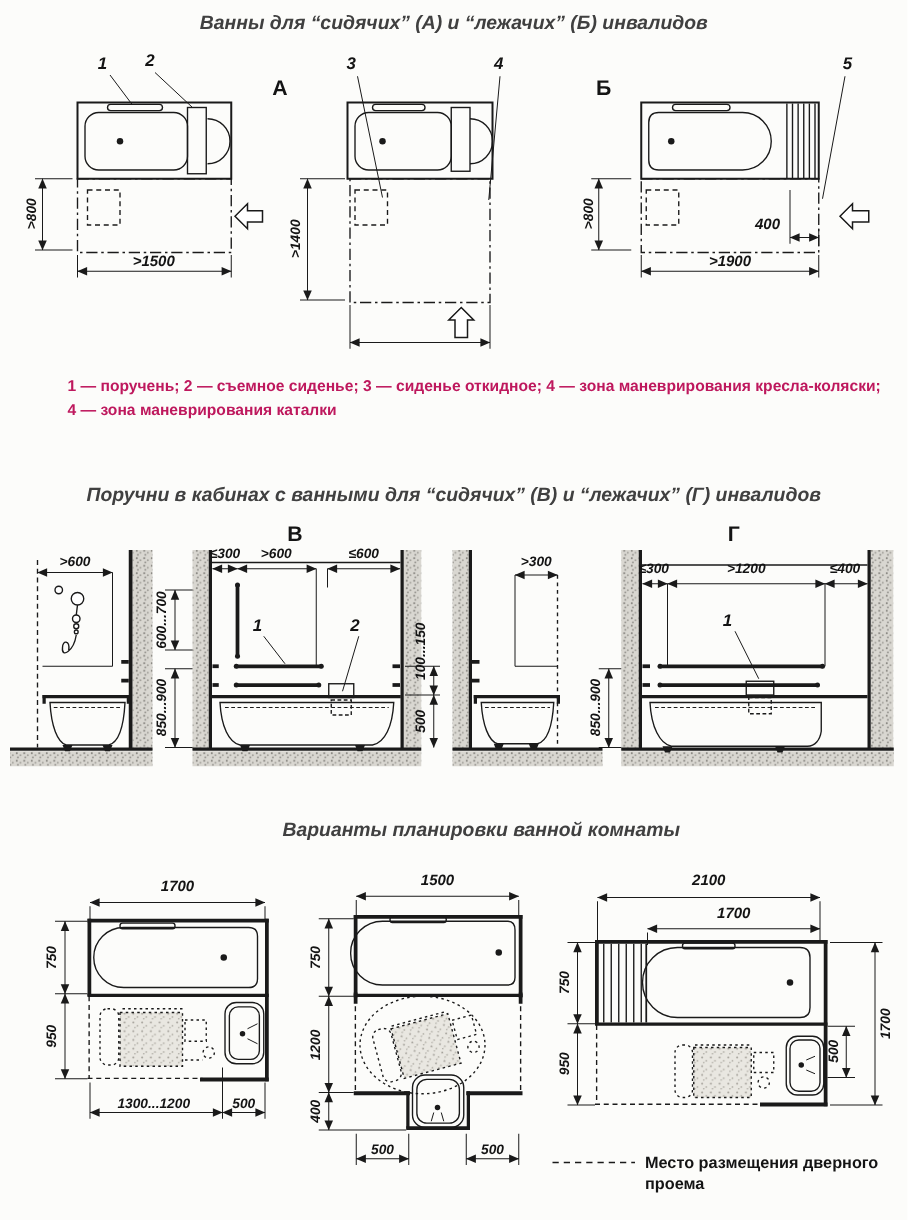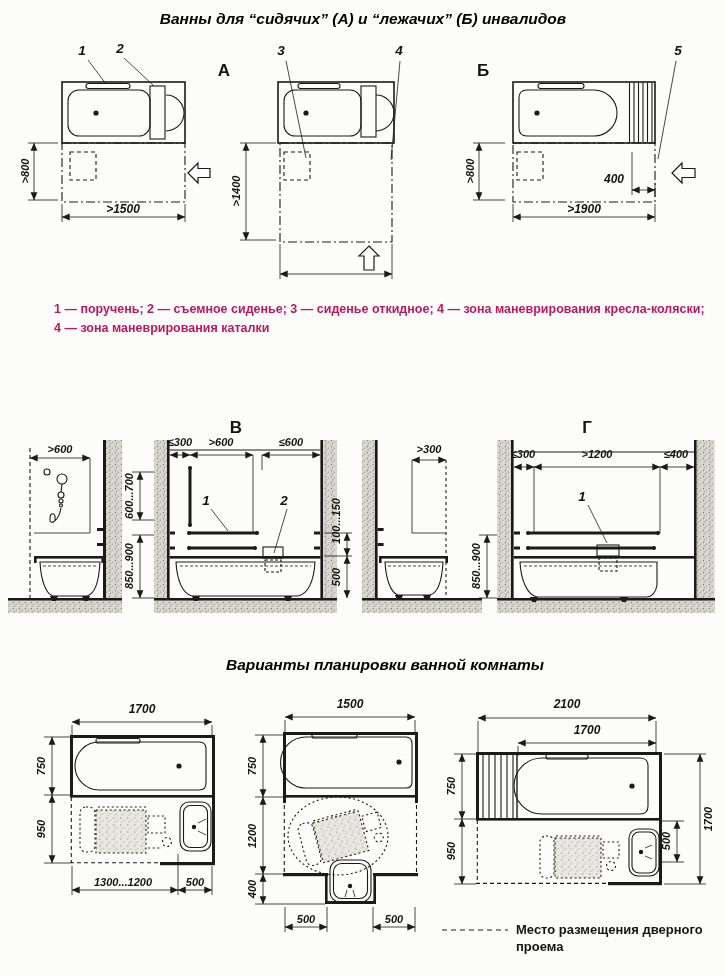--- a/index.html
+++ b/index.html
@@ -1,19 +1,19 @@
 <!DOCTYPE html>
 <html><head>
 <meta charset="utf-8">
 <style>
   html,body{margin:0;padding:0;background:#ffffff;}
   #page{position:relative;width:726px;height:976px;background:#fcfcfa;overflow:hidden;
         font-family:"Liberation Sans",sans-serif;color:#141414;}
   .title{position:absolute;left:0;width:726px;text-align:center;
-         font:italic 700 15.5px "Liberation Sans",sans-serif;color:#000000;}
+         font:italic 700 15.5px "Liberation Sans",sans-serif;color:#404040;}
   .leg{position:absolute;font:700 12.5px "Liberation Sans",sans-serif;color:#be185d;line-height:1.5;margin-left:24px;}
   svg{position:absolute;left:0;}
   .ln{stroke:#1a1a1a;stroke-width:1.1;fill:none;}
   .thin{stroke:#1a1a1a;stroke-width:0.8;fill:none;}
   .thk{stroke:#1a1a1a;stroke-width:1.6;fill:none;}
   .rail{stroke:#1a1a1a;stroke-width:3;stroke-linecap:round;fill:none;}
   .dash{stroke-dasharray:4 3;}
   .dot2{stroke-dasharray:2 2.6;}
   .dashdot{stroke-dasharray:9 3 2 3;}
   .blk{fill:#1a1a1a;stroke:none;}
@@ -126,20 +126,21 @@
       <text class="dimB" x="614" y="143" text-anchor="middle">400</text>
       <text class="dimB" x="584" y="173" text-anchor="middle">&gt;1900</text>
     </g>
   </svg>
 
   <div class="leg" style="top:300px;left:30px;width:690px;">
     <div>1 — поручень;  2 — съемное сиденье; 3 — сиденье откидное; 4 — зона маневрирования кресла-коляски;</div>
     <div>4 — зона маневрирования каталки</div>
   </div>
 
+  <div class="title" style="top:388px;">Поручни в кабинах с ванными для “сидячих” (В) и “лежачих” (Г) инвалидов</div>
 
   <svg style="top:415px;" width="726" height="212" viewBox="0 0 726 212">
     <defs>
       <marker id="m2" markerWidth="9" markerHeight="8" refX="8.2" refY="4" orient="auto-start-reverse" markerUnits="userSpaceOnUse">
         <path d="M0.5,0.6 L8.4,4 L0.5,7.4 Z" fill="#1a1a1a"></path>
       </marker>
       <pattern id="pw2" width="6" height="6" patternUnits="userSpaceOnUse">
         <rect width="6" height="6" fill="#d9d7d1"></rect>
         <circle cx="1.4" cy="1.6" r="0.8" fill="#8a8883"></circle>
           <circle cx="4.3" cy="3.2" r="0.7" fill="#9b9993"></circle>

